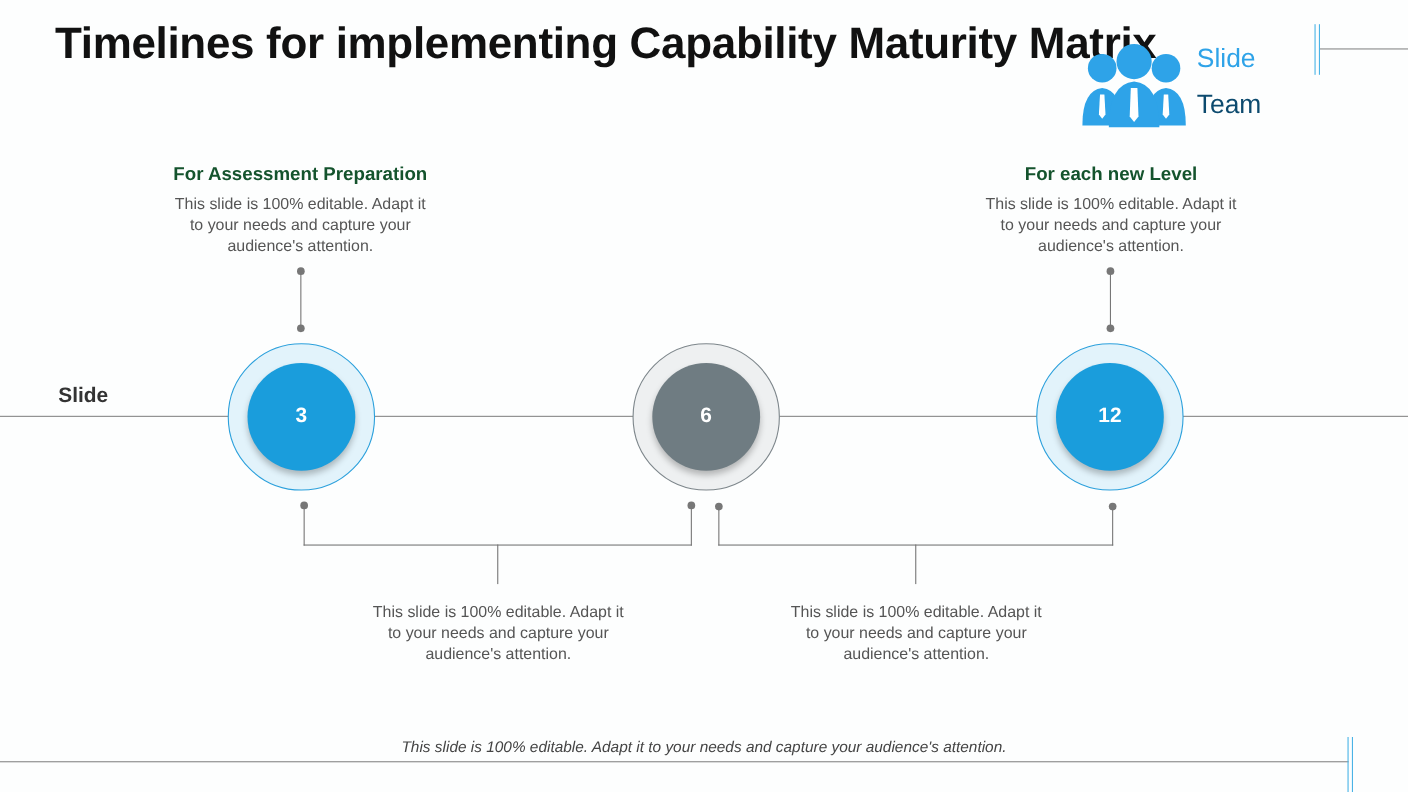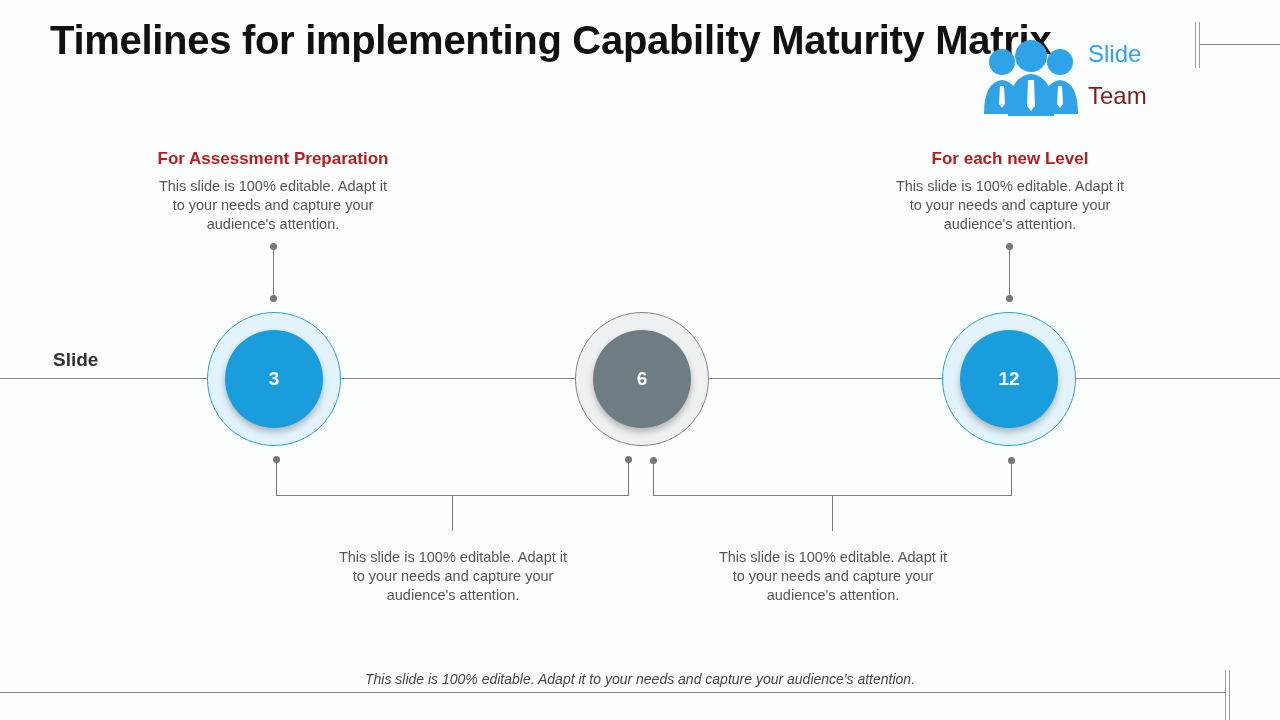--- a/index.html
+++ b/index.html
@@ -2,33 +2,33 @@
 <html><head>
 <meta charset="utf-8">
 <style>
   html, body { margin:0; padding:0; }
   body { width:1280px; height:720px; background:#fdfefe; position:relative; overflow:hidden; font-family:"Liberation Sans", sans-serif; color:#333; }
   .abs { position:absolute; }
   .title { left:50px; top:18px; font-size:40px; font-weight:bold; color:#111; letter-spacing:-0.3px; white-space:nowrap; }
   .logo { left:982px; top:40px; width:200px; height:80px; }
   .logo-text { position:absolute; left:106px; font-weight:normal; font-size:24px; line-height:1; }
   .logo-slide { top:2px; color:#2ea3e8; }
-  .logo-team { top:44px; color:#7f1d1d; }
+  .logo-team { top:44px; color:#0c4a6e; }
   .hline { height:1px; background:#888; }
   .vline { width:1px; background:#777; }
   .dot { width:7px; height:7px; border-radius:50%; background:#777; }
   .months { left:53px; top:349px; font-size:19px; font-weight:bold; color:#333; }
   .ring { width:134px; height:134px; border-radius:50%; box-sizing:border-box; }
   .ring.blue { background:#e2f3fb; border:1px solid #2ba0dc; }
   .ring.gray { background:#eef0f1; border:1px solid #7d868b; }
   .core { width:98px; height:98px; border-radius:50%; color:#fff; font-weight:bold; font-size:19px; display:flex; align-items:center; justify-content:center; box-shadow:0 4px 6px rgba(0,0,0,0.25); }
   .core.blue { background:#1a9ddc; }
   .core.gray { background:#6f7c82; }
   .block { width:300px; text-align:center; }
-  .block-head { font-size:17px; font-weight:bold; color:#b91c1c; margin-bottom:8px; }
+  .block-head { font-size:17px; font-weight:bold; color:#14532d; margin-bottom:8px; }
   .block-body { font-size:14.5px; line-height:19px; color:#555; }
   .footer { left:0; width:1280px; top:671px; text-align:center; font-size:14px; font-style:italic; color:#444; }
   .dbl { width:1px; background:#4ab3e6; }
 </style>
 </head>
 <body>
 
 <div class="abs title">Timelines for implementing Capability Maturity Matrix</div>
 
 <div class="abs logo">

